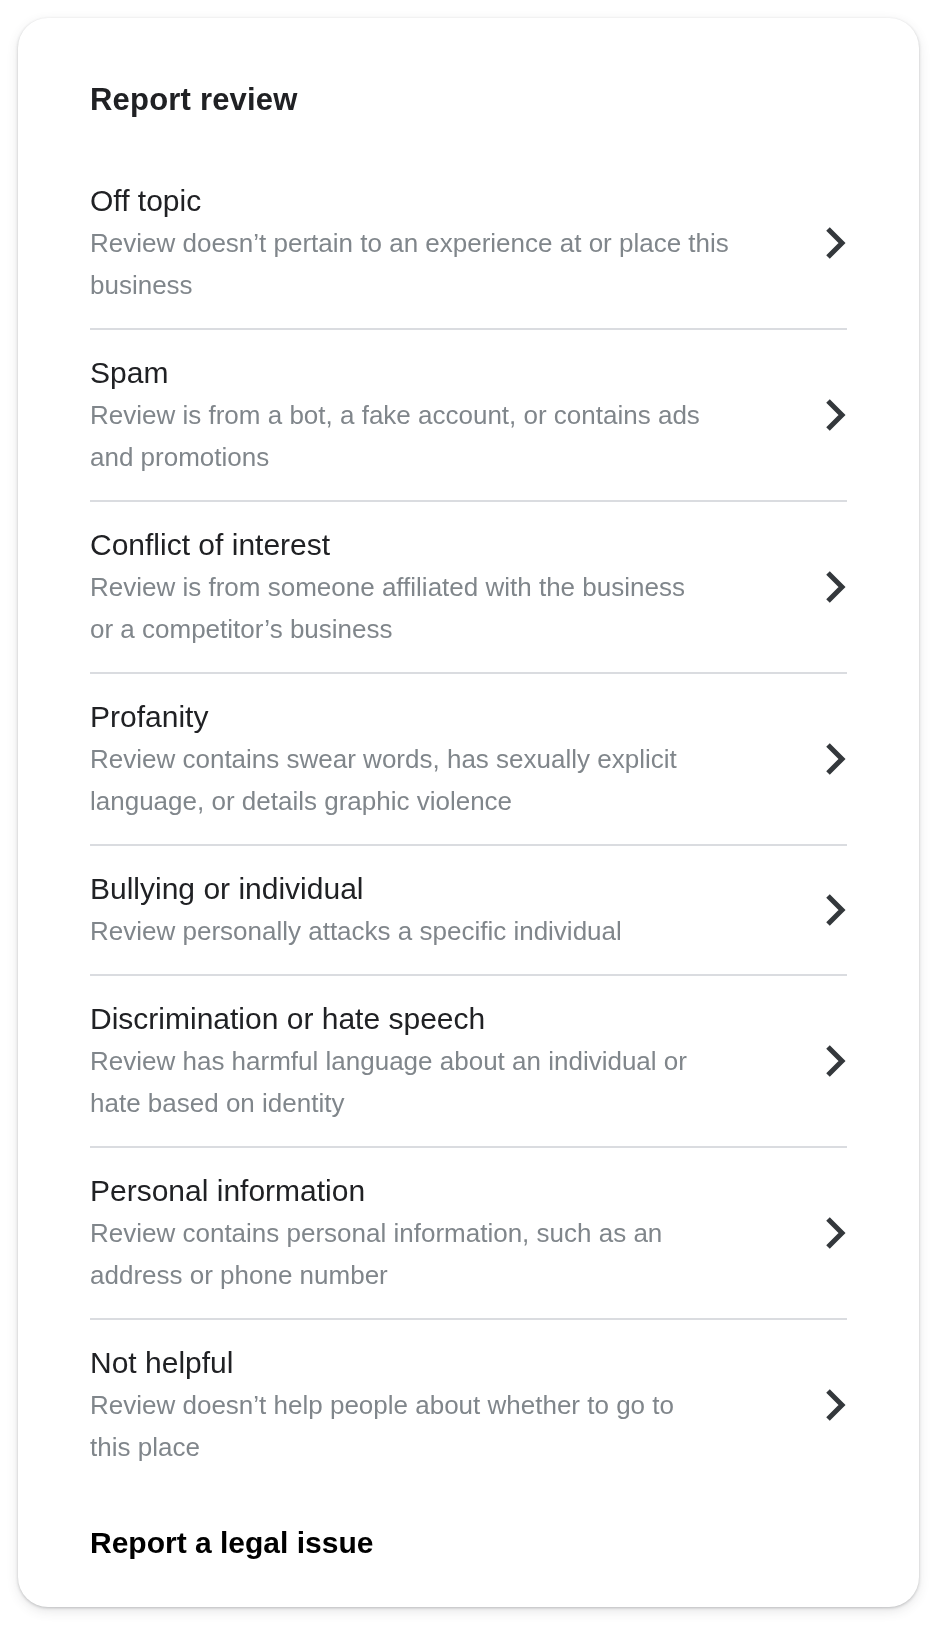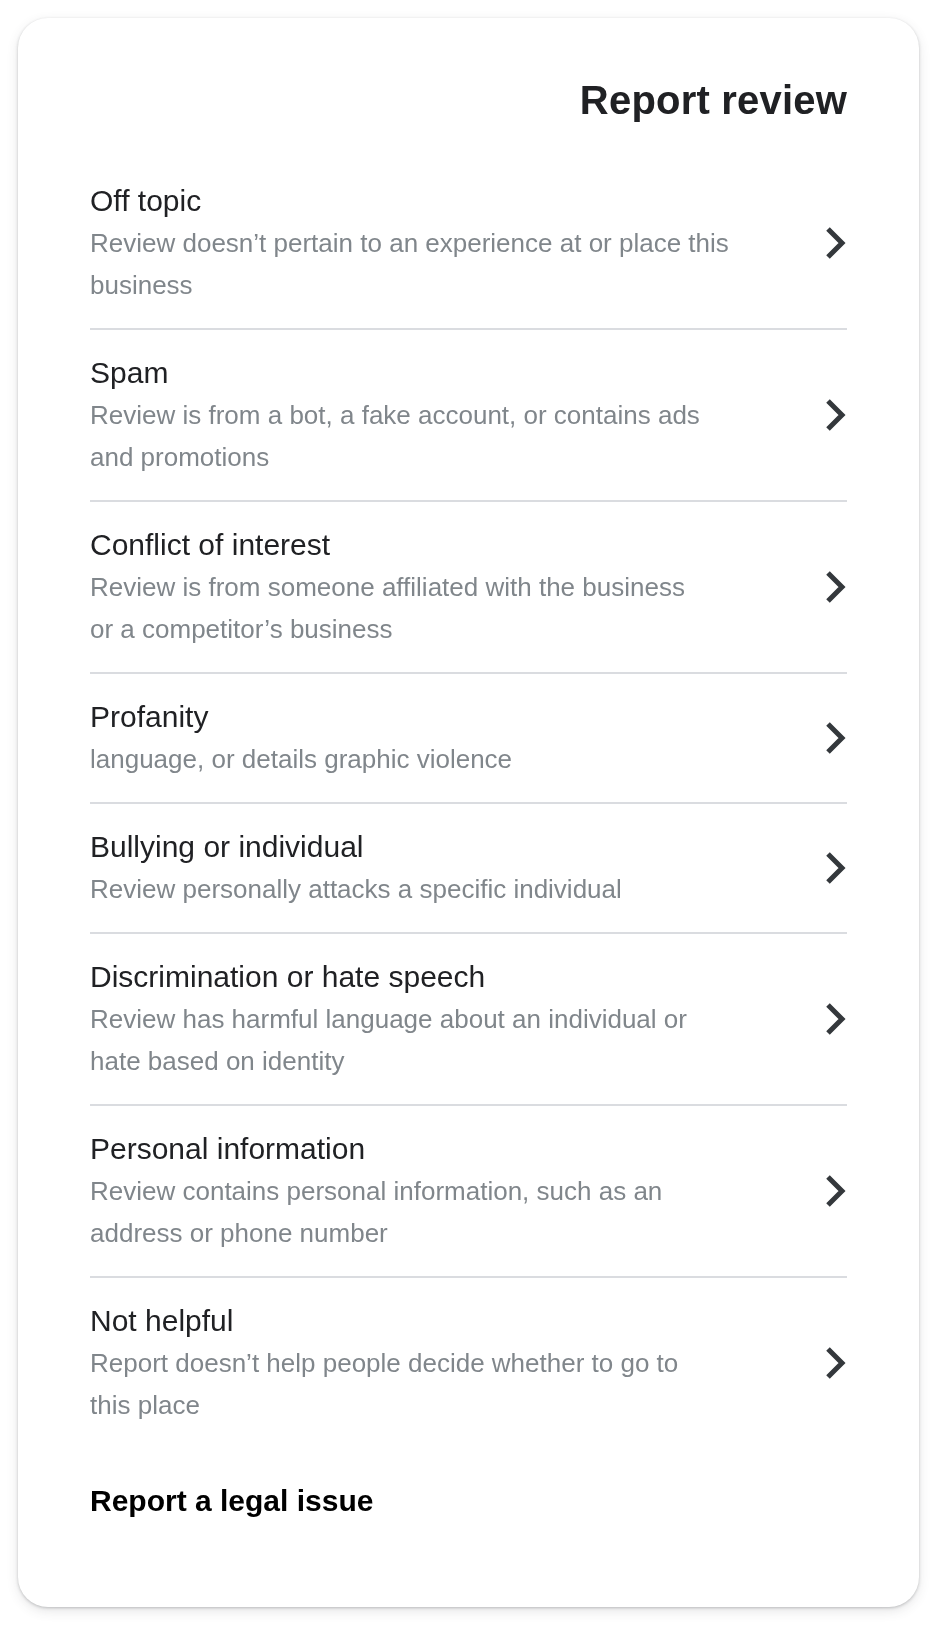--- a/index.html
+++ b/index.html
@@ -20,22 +20,22 @@
     top: 18px;
     width: 901px;
     height: 1589px;
     background: #ffffff;
     border-radius: 30px;
     box-shadow: 0 1px 3px rgba(60,64,67,0.28), 0 4px 12px rgba(60,64,67,0.13);
     padding: 64px 72px 0 72px;
     overflow: hidden;
   }
   .dialog-title {
-    text-align: right;
-    font-size: 40px;
+    text-align: left;
+    font-size: 31px;
     line-height: 36px;
     font-weight: 600;
     color: #202124;
     letter-spacing: 0.2px;
   }
   .options-list {
     margin-top: 40px;
   }
   .option-row {
     display: flex;
@@ -125,20 +125,21 @@
       <div class="chevron">
         <svg width="25" height="40" viewBox="0 0 25 40">
             <path d="M6 6 L20 20 L6 34" fill="none" stroke="#34383c" stroke-width="5" stroke-linejoin="miter"></path>
           </svg>
       </div>
     </div>
 
     <div class="option-row">
       <div class="option-texts">
         <div class="option-title">Profanity</div>
+        <div class="option-desc-line">Review contains swear words, has sexually explicit</div>
         <div class="option-desc-line">language, or details graphic violence</div>
       </div>
       <div class="chevron">
         <svg width="25" height="40" viewBox="0 0 25 40">
             <path d="M6 6 L20 20 L6 34" fill="none" stroke="#34383c" stroke-width="5" stroke-linejoin="miter"></path>
           </svg>
       </div>
     </div>
 
     <div class="option-row">
@@ -175,21 +176,21 @@
       <div class="chevron">
         <svg width="25" height="40" viewBox="0 0 25 40">
             <path d="M6 6 L20 20 L6 34" fill="none" stroke="#34383c" stroke-width="5" stroke-linejoin="miter"></path>
           </svg>
       </div>
     </div>
 
     <div class="option-row last">
       <div class="option-texts">
         <div class="option-title">Not helpful</div>
-        <div class="option-desc-line">Report doesn’t help people decide whether to go to</div>
+        <div class="option-desc-line">Review doesn’t help people about whether to go to</div>
         <div class="option-desc-line">this place</div>
       </div>
       <div class="chevron">
         <svg width="25" height="40" viewBox="0 0 25 40">
             <path d="M6 6 L20 20 L6 34" fill="none" stroke="#34383c" stroke-width="5" stroke-linejoin="miter"></path>
           </svg>
       </div>
     </div>
 
   </div>

